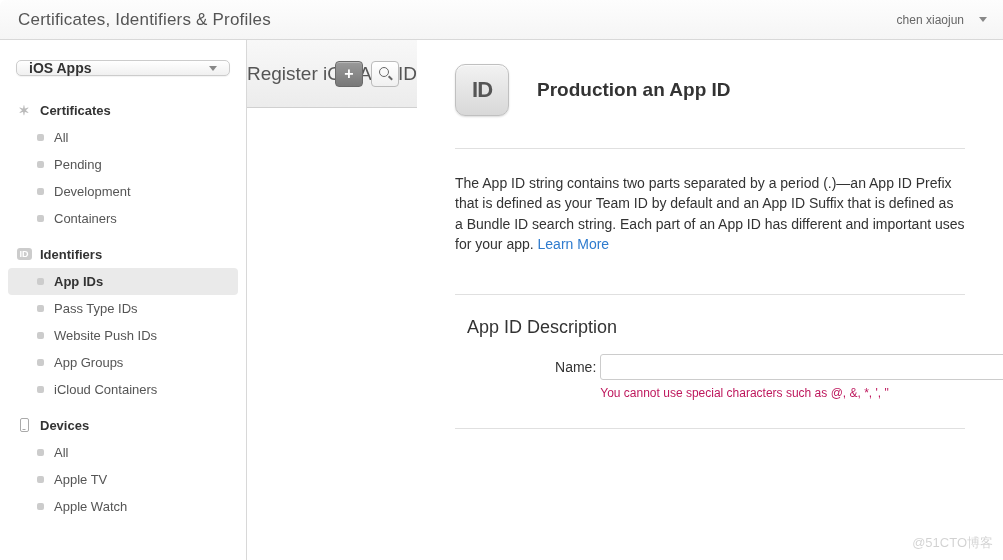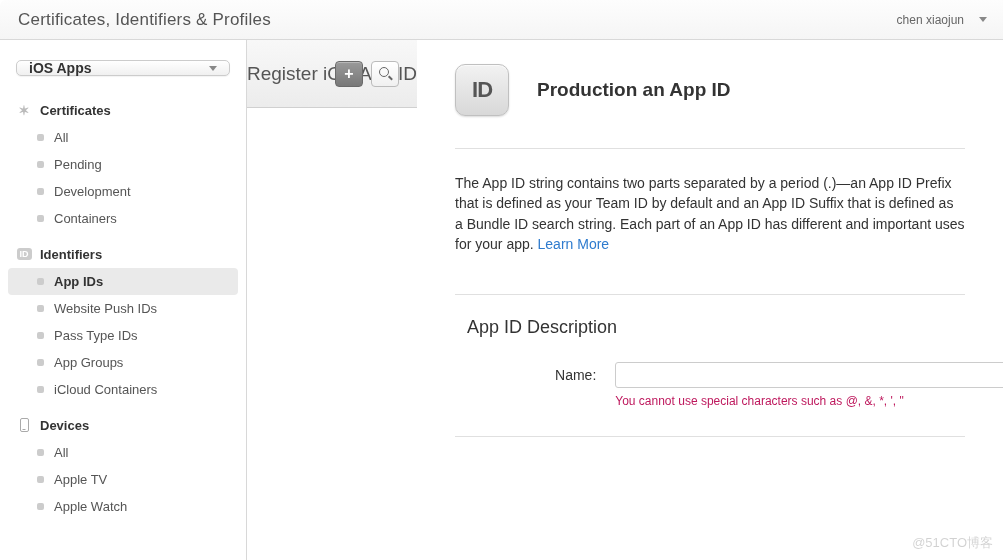--- a/index.html
+++ b/index.html
@@ -42,22 +42,22 @@
     .gray-band { height: 28px; background: linear-gradient(#d8d8d8, #b8b8b8); border-bottom: 1px solid #aaa; }
     
     .content { padding: 24px 38px; overflow-y: auto; flex: 1; }
     .content-header { display: flex; align-items: center; gap: 28px; padding-bottom: 32px; border-bottom: 1px solid #e0e0e0; margin-bottom: 24px; }
     .id-tile { width: 54px; height: 52px; background: linear-gradient(#f2f2f2, #d8d8d8); border: 1px solid #c0c0c0; border-radius: 10px; display: flex; align-items: center; justify-content: center; font-size: 22px; font-weight: 800; color: #555; box-shadow: inset 0 1px 0 rgba(255,255,255,0.6), 0 1px 2px rgba(0,0,0,0.15); letter-spacing: -1px; }
     .content-title { font-size: 19px; font-weight: 700; color: #333; }
     .description { font-size: 14px; line-height: 1.45; color: #333; margin-bottom: 40px; }
     .learn-more { color: #2e7bce; text-decoration: none; cursor: pointer; }
     
     .form-divider { border-top: 1px solid #e0e0e0; padding-top: 22px; }
-    .section-heading { font-size: 18px; font-weight: 400; color: #333; margin-bottom: 24px; margin-left: 12px; }
-    .form-row { display: flex; align-items: flex-start; gap: 19px; margin-left: 100px; }
+    .section-heading { font-size: 18px; font-weight: 400; color: #333; margin-bottom: 16px; margin-left: 12px; }
+    .form-row { display: flex; align-items: flex-start; gap: 4px; margin-left: 100px; }
     .form-label { width: 58px; text-align: right; font-size: 14px; color: #333; padding-top: 5px; }
     .form-field-wrap { flex: 0 0 auto; }
     .form-input { width: 415px; height: 26px; border: 1px solid #ccc; border-radius: 3px; padding: 2px 6px; font-size: 13px; }
     .form-hint { font-size: 12px; color: #be185d; margin-top: 6px; }
     .bottom-divider { border-top: 1px solid #e0e0e0; margin-top: 28px; }
     
     .watermark { position: absolute; bottom: 8px; right: 10px; font-size: 13px; color: rgba(0,0,0,0.18); pointer-events: none; }
   </style>
 </head>
 <body>
@@ -106,25 +106,25 @@
             <span class="id-badge">ID</span>
           </span>
         <span>Identifiers</span>
       </div>
       <div class="nav-item active">
           <span class="bullet-icon"></span>
           <span>App IDs</span>
         </div>
       <div class="nav-item">
           <span class="bullet-icon"></span>
-          <span>Website Push IDs</span>
+          <span>Pass Type IDs</span>
         </div>
       <div class="nav-item">
           <span class="bullet-icon"></span>
-          <span>Pass Type IDs</span>
+          <span>Website Push IDs</span>
         </div>
       <div class="nav-item">
           <span class="bullet-icon"></span>
           <span>App Groups</span>
         </div>
       <div class="nav-item">
           <span class="bullet-icon"></span>
           <span>iCloud Containers</span>
         </div>
     </div>

